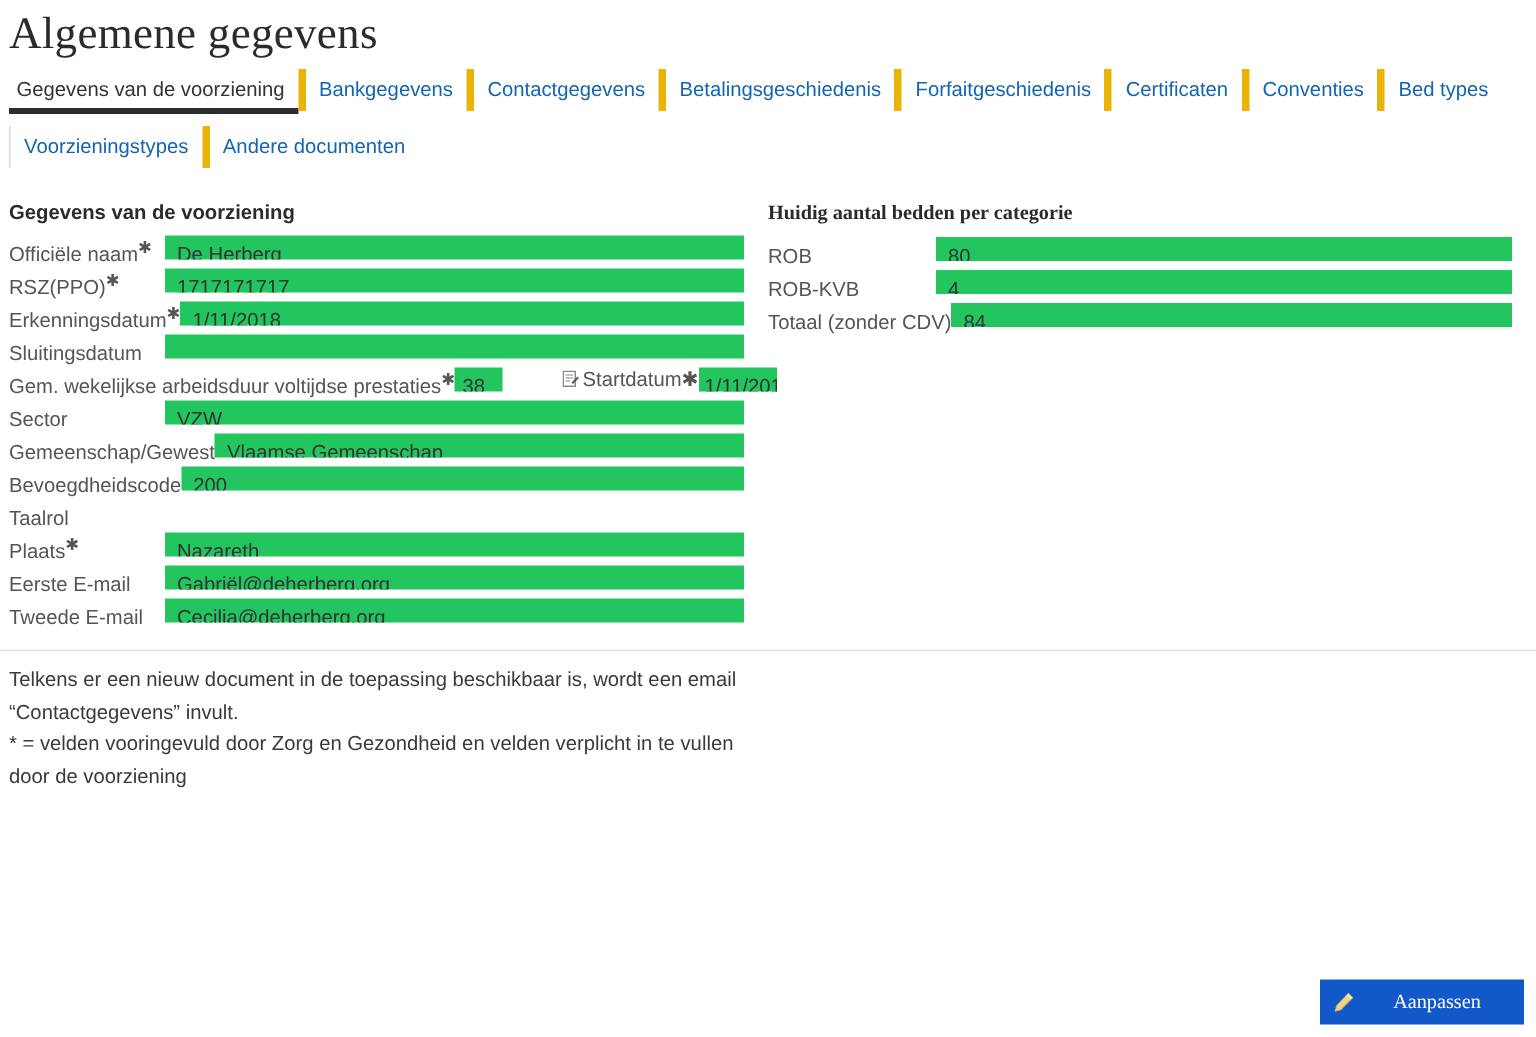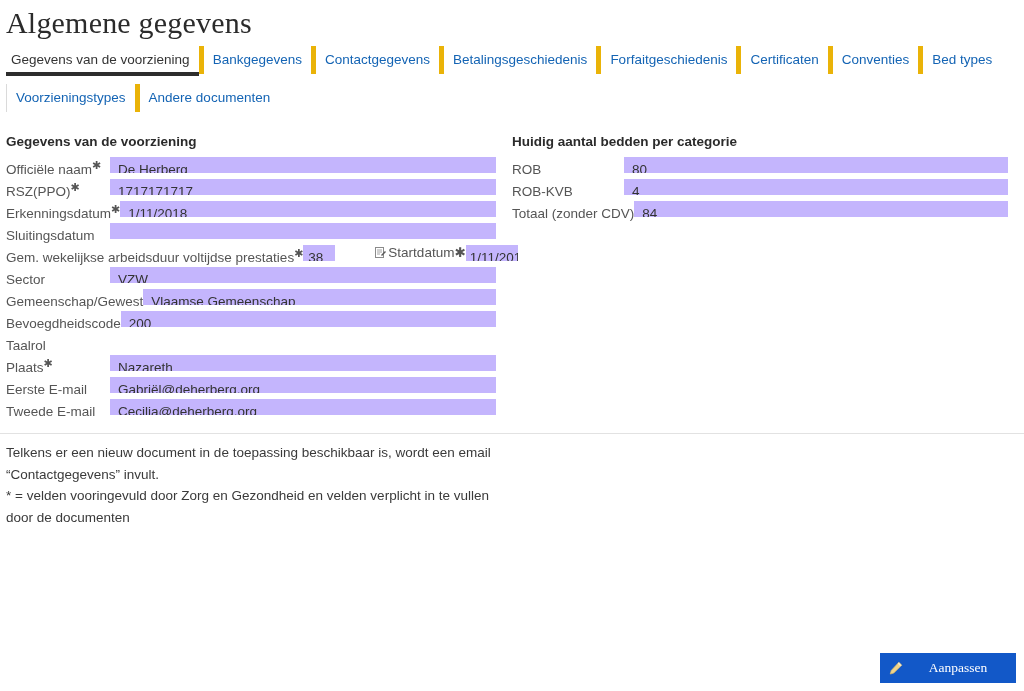--- a/index.html
+++ b/index.html
@@ -73,21 +73,21 @@
     flex: 0 0 512px;
     padding-left: 16px;
     box-sizing: border-box;
   }
   .section-title {
     font-size: 13.5px;
     font-weight: bold;
     color: #2b2b2b;
     margin: 0 0 8px 6px;
   }
-  .col-right .section-title { margin-left: 0; }
+  .col-right .section-title { margin-left: 0; font-family: Liberation Serif, serif; }
 
   
   .frow {
     display: flex;
     align-items: stretch;
     height: 16px;
     margin-bottom: 6px;
   }
   .flabel {
     font-size: 13.5px;
@@ -100,21 +100,21 @@
   }
   .col-left .flabel { min-width: 110px; }
   .col-right .flabel { min-width: 112px; padding-left: 0; }
   .flabel .req {
     font-size: 13.5px;
     vertical-align: super;
     line-height: 0;
     font-size: 11px;
   }
   .fvalue {
-    background: #c4b5fd;
+    background: #22c55e;
     flex: 1 1 auto;
     font-size: 13.5px;
     color: #333333;
     line-height: 26px;
     padding-left: 8px;
     box-sizing: border-box;
     overflow: hidden;
     white-space: nowrap;
   }
 
@@ -315,21 +315,21 @@
       <div class="fvalue">84</div>
     </div>
   </div>
 </div>
 
 <div class="note-sep"></div>
 <div class="note">
   <p>Telkens er een nieuw document in de toepassing beschikbaar is, wordt een email</p>
   <p>“Contactgegevens” invult.</p>
   <p>* = velden vooringevuld door Zorg en Gezondheid en velden verplicht in te vullen</p>
-  <p>door de documenten</p>
+  <p>door de voorziening</p>
 </div>
 
 <div class="actionbar">
   <button class="btn-primary">
     <span class="pencil">
       <svg width="15" height="15" viewBox="0 0 16 16">
         <path d="M11.6 1.4 L14.6 4.4 L6.1 12.9 L2.4 13.9 L3.4 10.2 Z" fill="#f0d48a" stroke="#d9b96a" stroke-width="0.8"></path>
         <path d="M11.6 1.4 L14.6 4.4 L13.3 5.7 L10.3 2.7 Z" fill="#ffffff" opacity="0.55"></path>
       </svg>
     </span>

